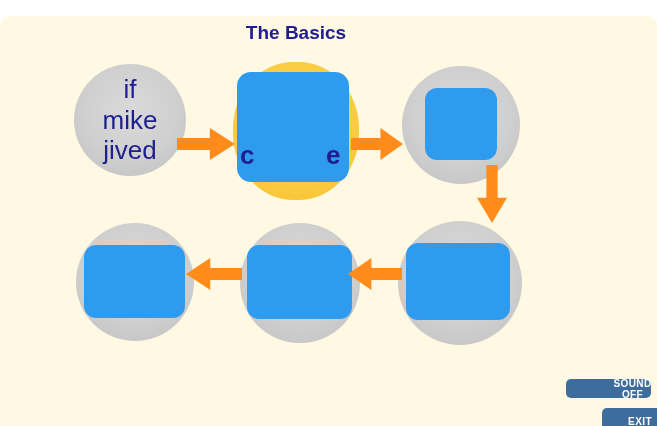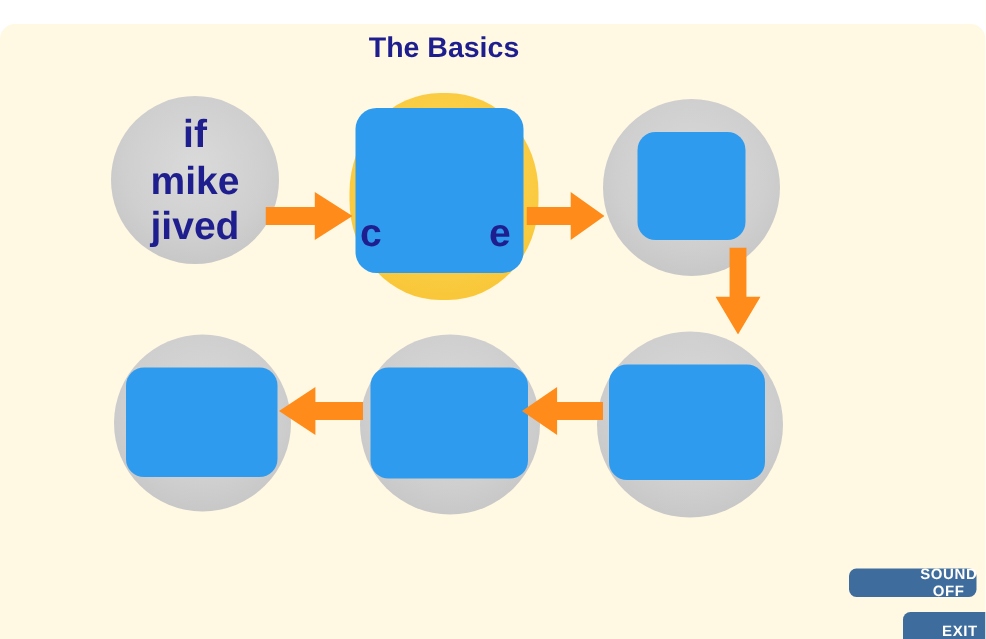--- a/index.html
+++ b/index.html
@@ -15,21 +15,21 @@
   }
   *{margin:0;padding:0;box-sizing:border-box;}
   html,body{width:657px;height:426px;background:#ffffff;font-family:"Liberation Sans",sans-serif;}
   .stage{position:relative;width:657px;height:426px;background:var(--bg);border-radius:10px 10px 0 0;overflow:hidden;margin-top:16px;}
   .title{position:absolute;left:0;top:6px;width:592px;text-align:center;
          font-size:19px;font-weight:bold;color:var(--navy);}
   .circle{position:absolute;border-radius:50%;z-index:1;}
   .gray{background:radial-gradient(circle at 50% 42%, var(--gray-hi) 0%, #CFCFCF 55%, var(--gray-lo) 100%);}
   .yellow{background:radial-gradient(circle at 50% 42%, var(--yellow-hi) 0%, var(--yellow-lo) 100%);}
   .word{position:absolute;inset:0;display:flex;align-items:center;justify-content:center;
-        text-align:center;font-size:26px;font-weight:bold;color:var(--navy);
+        text-align:center;font-size:26px;font-weight:normal;color:var(--navy);
         white-space:pre-line;line-height:1.18;}
   .cover{position:absolute;background:var(--cover);border-radius:14px;z-index:2;}
   .frag{position:absolute;z-index:3;font-size:26px;font-weight:bold;color:var(--navy);}
   .arrow{position:absolute;z-index:4;}
   .arrow svg{display:block;width:100%;height:100%;}
   .btn{position:absolute;background:var(--btn);color:#ffffff;border:none;border-radius:5px;
        font-family:"Liberation Sans",sans-serif;font-size:10px;font-weight:bold;
        letter-spacing:.4px;display:flex;align-items:center;justify-content:center;
        cursor:pointer;z-index:5;}
   

